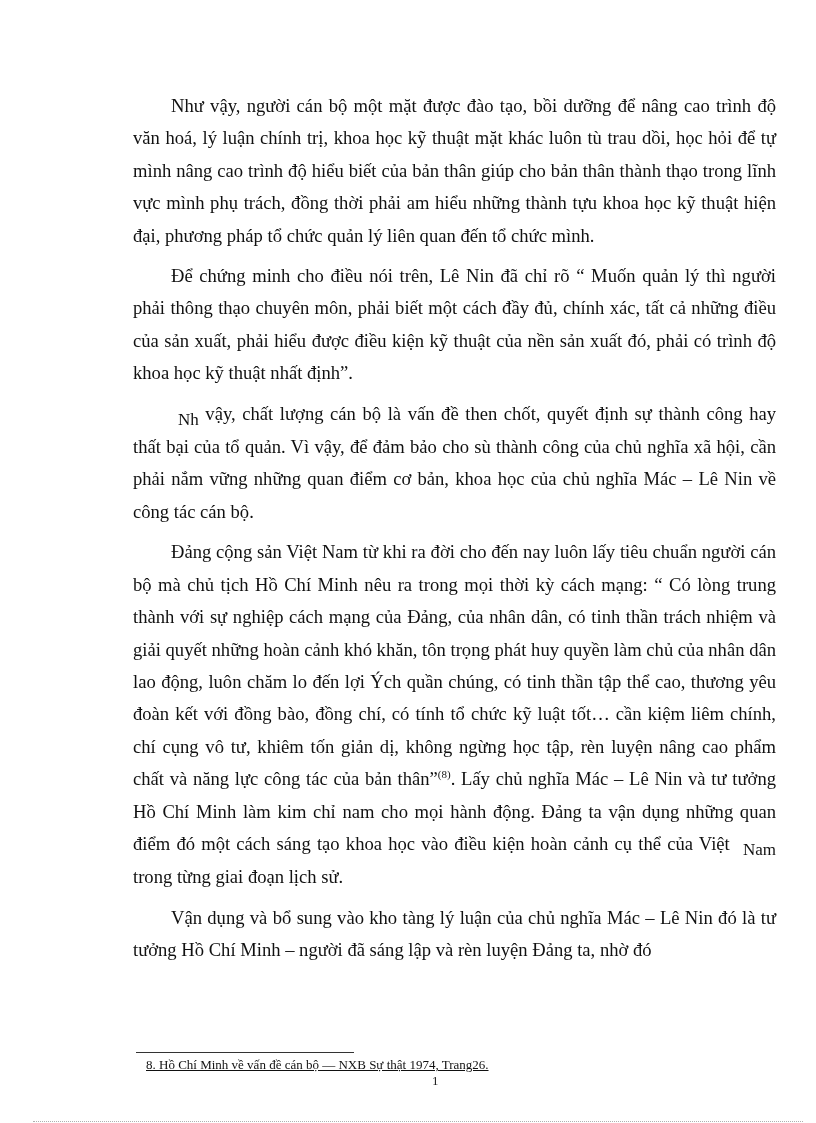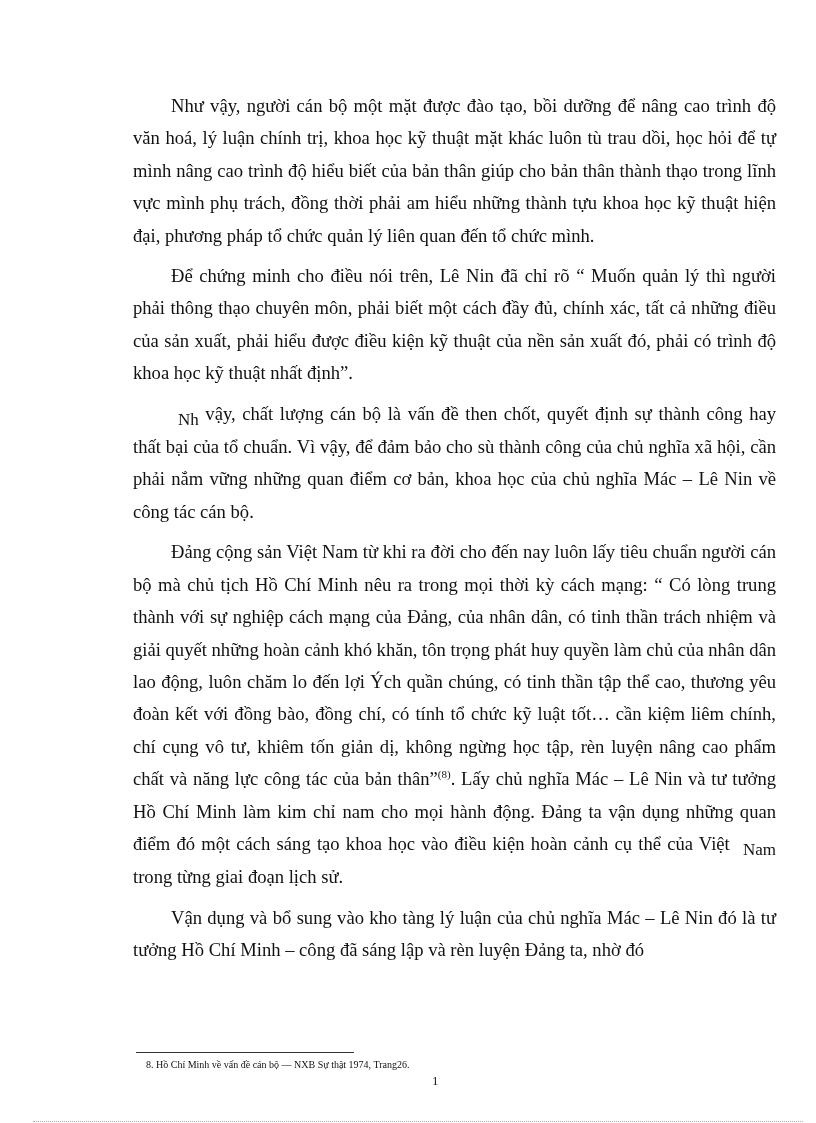--- a/index.html
+++ b/index.html
@@ -49,24 +49,25 @@
       left: 128px;
       top: 1052px;
       width: 218px;
       height: 0;
       border-top: 1px solid #333333;
     }
     .footnote {
       position: absolute;
       left: 138px;
       top: 1058px;
-      font-size: 10px;
+      font-size: 13px;
       line-height: 14px;
       color: #111111;
       white-space: nowrap;
+      text-decoration: underline;
     }
     .page-number {
       position: absolute;
       left: 424px;
       top: 1073px;
       font-size: 13px;
       color: #222222;
     }
     .page-border-dots {
       position: absolute;
@@ -85,29 +86,29 @@
   <div class="body-text">
     <p class="para">
       <span>Như vậy, người cán bộ một mặt được đào tạo, bồi dưỡng để nâng cao trình độ văn hoá, lý luận chính trị, khoa học kỹ thuật mặt khác luôn tù trau dồi, học hỏi để tự mình nâng cao trình độ hiểu biết của bản thân giúp cho bản thân thành thạo trong lĩnh vực mình phụ trách, đồng thời phải am hiểu những thành tựu khoa học kỹ thuật hiện đại, phương pháp tổ chức quản lý liên quan đến tổ chức mình.</span>
     </p>
 
     <p class="para">
       <span>Để chứng minh cho điều nói trên, Lê Nin đã chỉ rõ “ Muốn quản lý thì người phải thông thạo chuyên môn, phải biết một cách đầy đủ, chính xác, tất cả những điều của sản xuất, phải hiểu được điều kiện kỹ thuật của nền sản xuất đó, phải có trình độ khoa học kỹ thuật nhất định”.</span>
     </p>
 
     <p class="para">
-      <span class="odd-small">Nh</span><span> vậy, chất lượng cán bộ là vấn đề then chốt, quyết định sự thành công hay thất bại của tổ chuẩn. Vì vậy, để đảm bảo cho sù thành công của chủ nghĩa xã hội, cần phải nắm vững những quan điểm cơ bản, khoa học của chủ nghĩa Mác – Lê Nin về công tác cán bộ.</span>
+      <span class="odd-small">Nh</span><span> vậy, chất lượng cán bộ là vấn đề then chốt, quyết định sự thành công hay thất bại của tổ quản. Vì vậy, để đảm bảo cho sù thành công của chủ nghĩa xã hội, cần phải nắm vững những quan điểm cơ bản, khoa học của chủ nghĩa Mác – Lê Nin về công tác cán bộ.</span>
     </p>
 
     <p class="para">
       <span>Đảng cộng sản Việt Nam từ khi ra đời cho đến nay luôn lấy tiêu chuẩn người cán bộ mà chủ tịch Hồ Chí Minh nêu ra trong mọi thời kỳ cách mạng: “ Có lòng trung thành với sự nghiệp cách mạng của Đảng, của nhân dân, có tinh thần trách nhiệm và giải quyết những hoàn cảnh khó khăn, tôn trọng phát huy quyền làm chủ của nhân dân lao động, luôn chăm lo đến lợi Ých quần chúng, có tinh thần tập thể cao, thương yêu đoàn kết với đồng bào, đồng chí, có tính tổ chức kỹ luật tốt… cần kiệm liêm chính, chí cụng vô tư, khiêm tốn giản dị, không ngừng học tập, rèn luyện nâng cao phẩm chất và năng lực công tác của bản thân”</span><span class="sup">(8)</span><span>. Lấy chủ nghĩa Mác – Lê Nin và tư tưởng Hồ Chí Minh làm kim chỉ nam cho mọi hành động. Đảng ta vận dụng những quan điểm đó một cách sáng tạo khoa học vào điều kiện hoàn cảnh cụ thể của Việt </span><span class="odd-small">Nam</span><span> trong từng giai đoạn lịch sử.</span>
     </p>
 
     <p class="para">
-      <span>Vận dụng và bổ sung vào kho tàng lý luận của chủ nghĩa Mác – Lê Nin đó là tư tưởng Hồ Chí Minh – công đã sáng lập và rèn luyện Đảng ta, nhờ đó</span>
+      <span>Vận dụng và bổ sung vào kho tàng lý luận của chủ nghĩa Mác – Lê Nin đó là tư tưởng Hồ Chí Minh – người đã sáng lập và rèn luyện Đảng ta, nhờ đó</span>
     </p>
   </div>
 
   <div class="footnote-rule"></div>
   <div class="footnote">8. Hồ Chí Minh về vấn đề cán bộ — NXB Sự thật 1974, Trang26.</div>
 
   <div class="page-number">1</div>
 
   <div class="page-border-dots"></div>
 </div>

